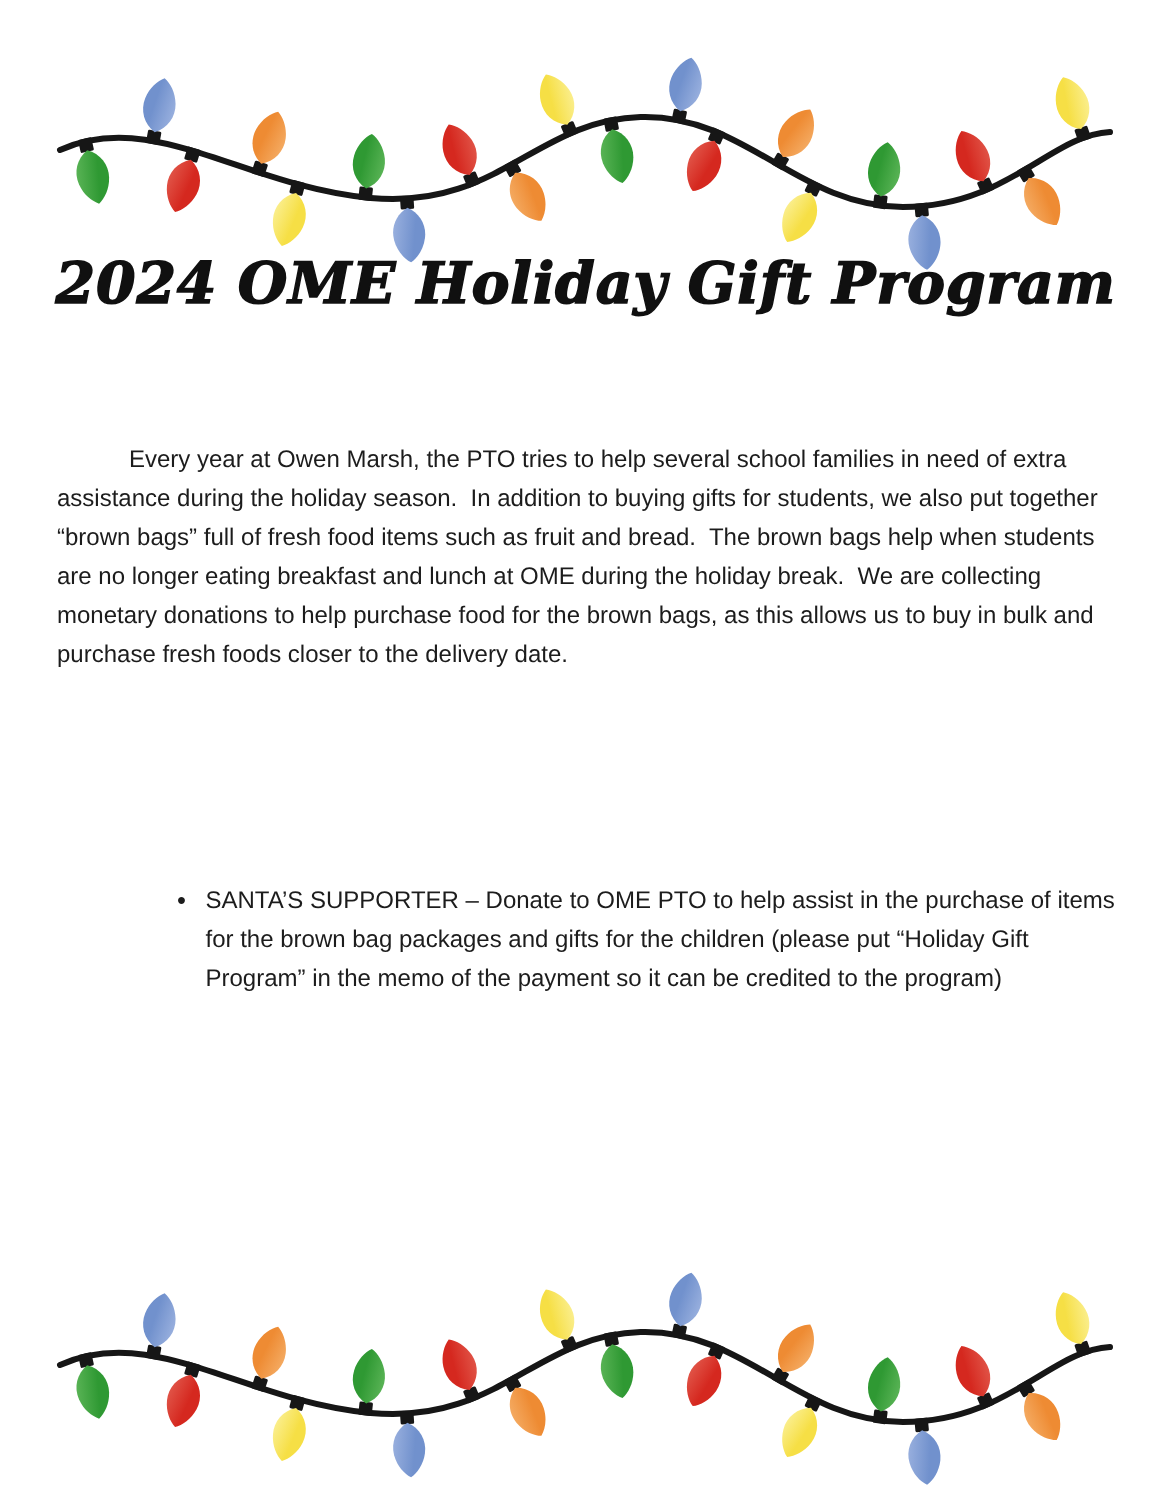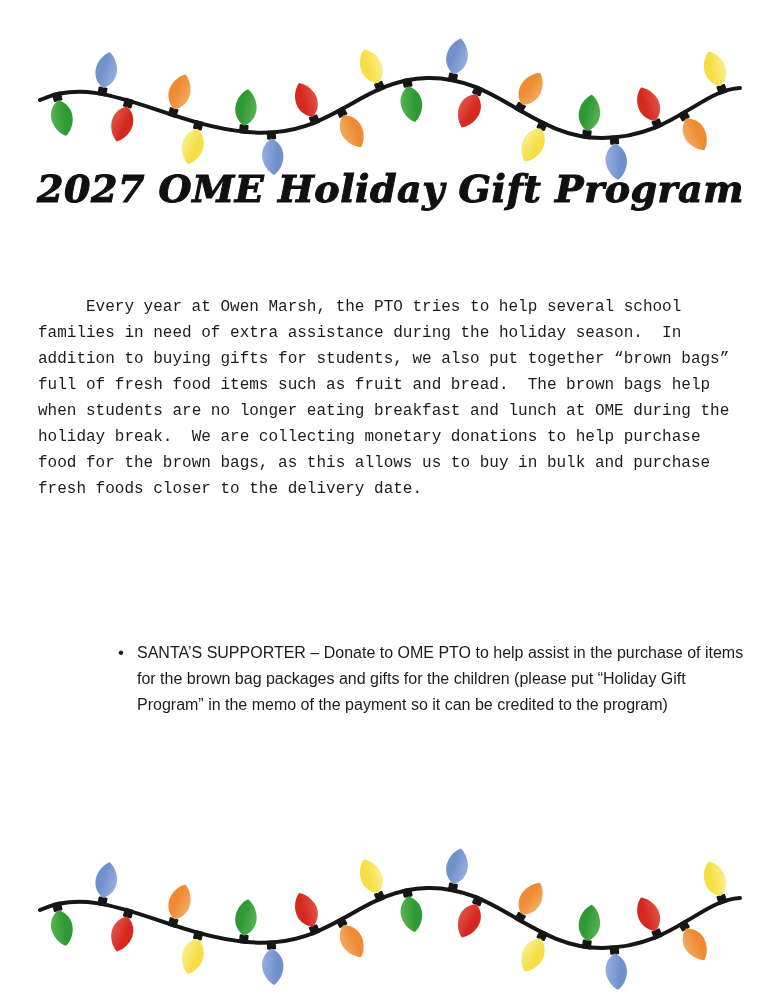--- a/index.html
+++ b/index.html
@@ -13,21 +13,21 @@
 
   
   .doc-title{
     position:absolute;top:166px;left:0;width:100%;margin:0;text-align:center;
     font-family:"DejaVu Serif",serif;font-style:italic;font-weight:bold;
     font-size:38px;color:#101010;letter-spacing:.5px;-webkit-text-stroke:1px #101010;
   }
 
   
   .content{position:absolute;top:242px;left:38px;width:706px;font-size:16px;line-height:26px;white-space:pre-wrap;}
-  .para{margin:0;text-indent:48px;font-family:Liberation Mono, monospace;}
+  .para{margin:0;text-indent:48px;}
   .para.second{margin-top:2px;}
 
   ul{list-style:none;margin:0;padding:0;}
   .main-bullets{margin-top:8px;}
   .main-bullets li{position:relative;padding-left:99px;}
   .main-bullets li::before{content:"\2022";position:absolute;left:80px;top:0;font-size:17px;}
   .main-bullets li + li{margin-top:18px;}
 </style>
 </head>
 <body>
@@ -133,21 +133,21 @@
       <g transform="translate(650.7,71.5) rotate(-30.8)">
         <rect x="-4.5" y="-2" width="9" height="9" rx="1" fill="#161616"></rect>
         <path d="M0,6 C-8,10 -12,18.5 -10.3,27 C-8.8,34.5 -4.3,40 0,42.5 C4.3,40 8.8,34.5 10.3,27 C12,18.5 8,10 0,6 Z" fill="url(#grad-orange)"></path>
       </g>
       <g transform="translate(690.7,49.7) rotate(160.8)">
         <rect x="-4.5" y="-2" width="9" height="9" rx="1" fill="#161616"></rect>
         <path d="M0,6 C-8,10 -12,18.5 -10.3,27 C-8.8,34.5 -4.3,40 0,42.5 C4.3,40 8.8,34.5 10.3,27 C12,18.5 8,10 0,6 Z" fill="url(#grad-yellow)"></path>
       </g>
     </svg>
 
-  <h1 class="doc-title">2027 OME Holiday Gift Program</h1>
+  <h1 class="doc-title">2024 OME Holiday Gift Program</h1>
 
   <div class="content">
     <p class="para">Every year at Owen Marsh, the PTO tries to help several school families in need of extra assistance during the holiday season.  In addition to buying gifts for students, we also put together “brown bags” full of fresh food items such as fruit and bread.  The brown bags help when students are no longer eating breakfast and lunch at OME during the holiday break.  We are collecting monetary donations to help purchase food for the brown bags, as this allows us to buy in bulk and purchase fresh foods closer to the delivery date.</p>
 
     <ul class="main-bullets">
       <li>SANTA’S SUPPORTER – Donate to OME PTO to help assist in the purchase of items for the brown bag packages and gifts for the children (please put “Holiday Gift Program” in the memo of the payment so it can be credited to the program)</li>
     </ul>
 
     
 

